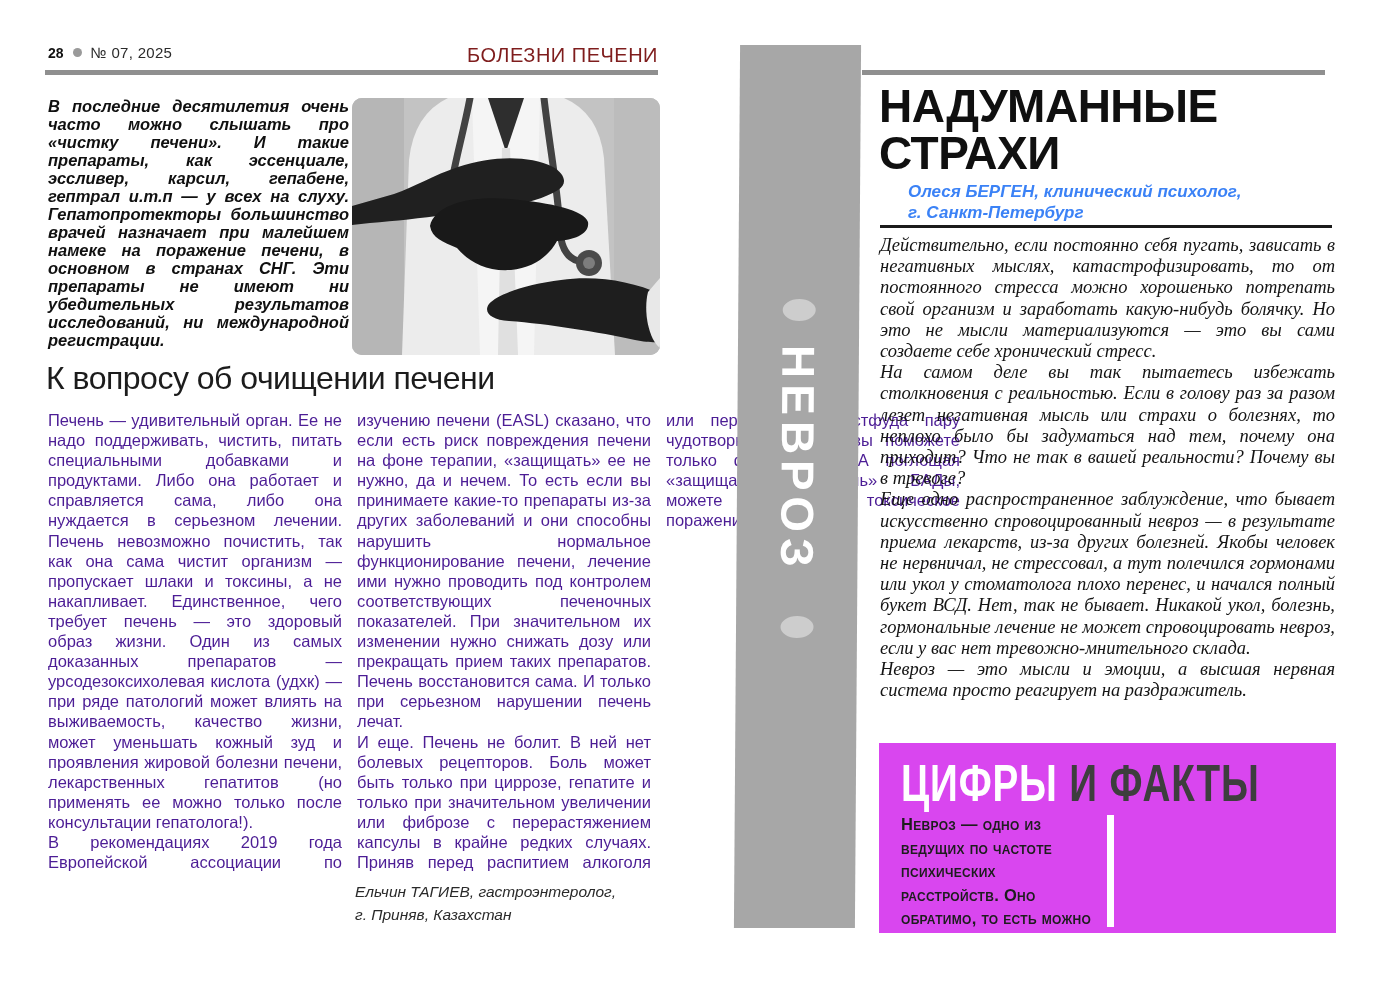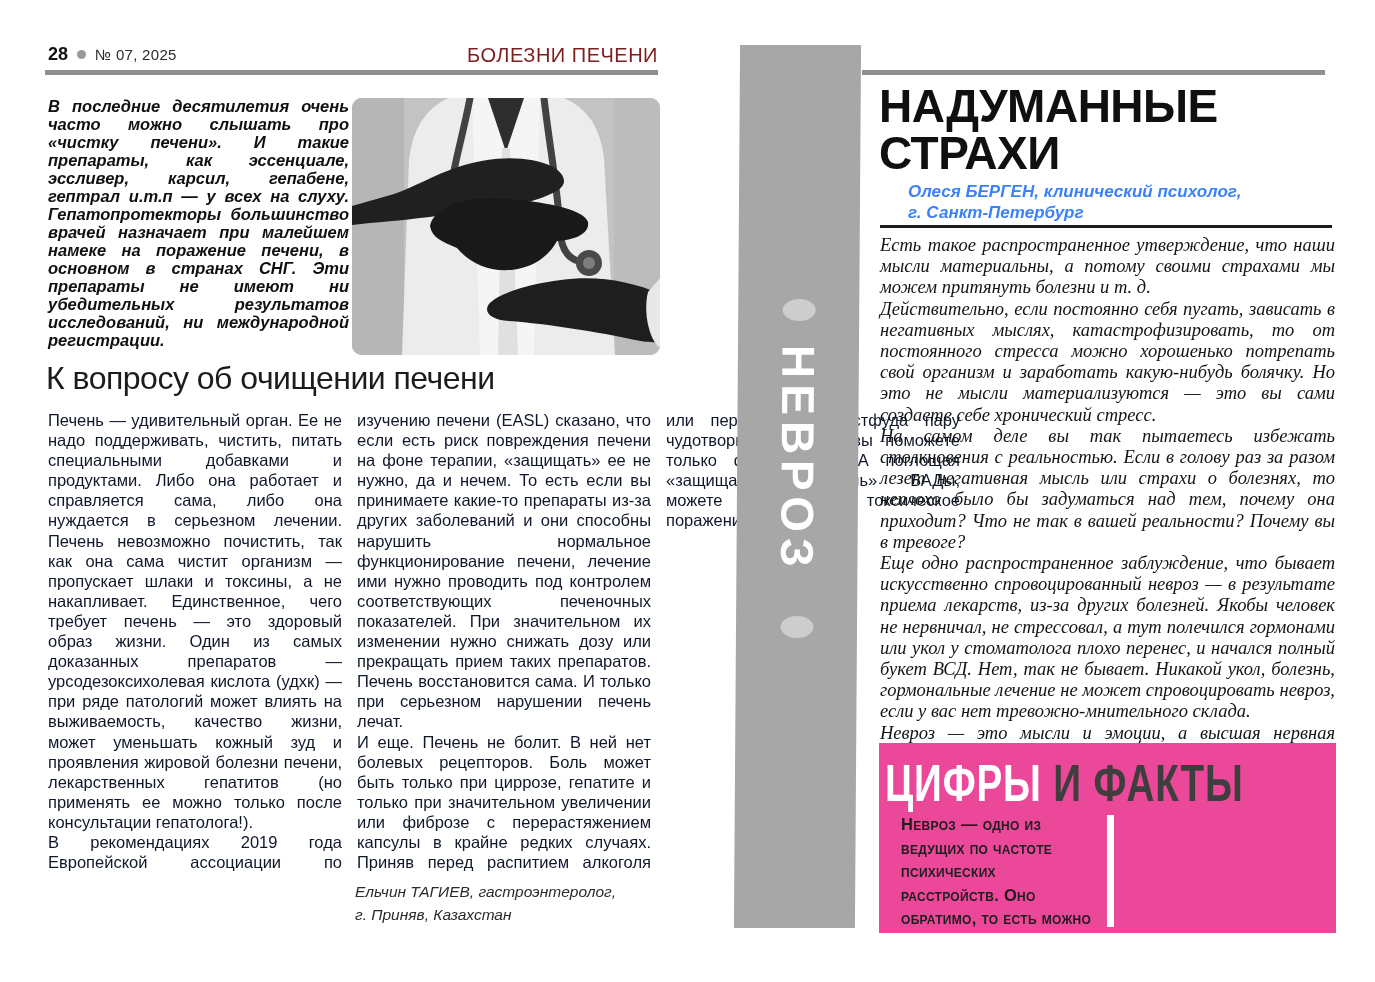--- a/index.html
+++ b/index.html
@@ -2,41 +2,41 @@
 <html lang="ru"><head>
 <meta charset="utf-8">
 <style>
   * { margin:0; padding:0; box-sizing:border-box; }
   html,body { width:1375px; height:982px; background:#ffffff; overflow:hidden;
               font-family:"Liberation Sans", sans-serif; color:#141414; }
   .abs { position:absolute; }
 
   
   .hdr-left { left:48px; top:44px; display:flex; align-items:center; gap:9px; }
-  .hdr-pageno { font-size:18px; font-weight:bold; color:#111;text-align:center; }
+  .hdr-pageno { font-size:14px; font-weight:bold; color:#111;text-align:center; }
   .hdr-dot { width:9px; height:9px; border-radius:50%; background:#9a9a9a; }
   .hdr-issue { font-size:15px; color:#2b2b2b; letter-spacing:.3px; }
   .hdr-section { left:358px; top:44px; width:300px; text-align:right;
                  font-size:20px; font-weight:400; letter-spacing:.5px; color:#7f1d1d; }
   .rule { background:#8f8f8f; }
   .rule-left  { left:45px;  top:70px; width:613px; height:5px; }
   .rule-right { left:862px; top:70px; width:463px; height:5px; }
 
   
   .intro { left:48px; top:97px; width:301px;
            font-style:italic; font-weight:bold; font-size:16.5px; line-height:18px;
            text-align:justify; color:#101010; }
   .photo { left:352px; top:98px; width:308px; height:257px; border-radius:10px;
            overflow:hidden; background:#c6c6c6; }
   .photo svg { display:block; }
   .left-heading { left:46px; top:360px; width:620px;
                   font-size:32px; font-weight:300; letter-spacing:-0.5px; color:#1c1c1c; }
   .columns { left:48px; top:410px; width:603px; height:470px;
              column-count:2; column-gap:15px;
-             font-size:16.5px; line-height:20.1px; text-align:justify; color:#0f172a; }
+             font-size:16.5px; line-height:20.1px; text-align:justify; color:#4c1d95; }
   .columns p { margin:0; }
   .byline { left:355px; top:880px; width:290px; text-align:left;
             font-style:italic; font-size:15.5px; line-height:23px; color:#2a2a2a; }
 
   
   .band { left:737px; top:45px; width:121px; height:883px; background:#a7a7a7;
           transform:skewX(-0.4deg); }
   .band-dot { position:absolute; left:50%; transform:translateX(-50%);
               width:33px; height:22px; border-radius:50%; background:#cdcdcd; }
   .band-dot.d1 { top:254px; }
@@ -52,22 +52,22 @@
   .right-author { left:880px; top:181px; width:455px;
                   font-weight:bold; font-style:italic; font-size:17px; line-height:21px;
                   color:#3b82f6;margin-left:28px; }
   .author-rule { left:880px; top:225px; width:452px; height:3px; background:#1b1b1b; }
   .essay { left:880px; top:235px; width:455px;
            font-family:"Liberation Serif", "DejaVu Serif", serif; font-style:italic;
            font-size:18.5px; line-height:21.2px; text-align:justify; color:#141414; }
   .essay p { margin:0; }
 
   
-  .facts { left:879px; top:743px; width:457px; height:190px; background:#ec4899;
-           padding:10px 20px 0 6px; }
+  .facts { left:879px; top:743px; width:457px; height:190px; background:#d946ef;
+           padding:10px 20px 0 22px; }
   .facts-title { font-size:46px; font-weight:bold; white-space:nowrap;
                  transform:scale(0.84,1.12); transform-origin:0 0; letter-spacing:1px; }
   .facts-title .w { color:#ffffff; }
   .facts-title .d { color:#3e3e3e; }
   .facts-body { position:absolute; left:22px; top:70px; width:413px;
                 display:flex; align-items:stretch; }
   .facts-col { font-weight:bold; font-size:16.5px; line-height:23.5px;
                font-variant:small-caps; letter-spacing:.3px; color:#1d1d1d; }
   .facts-col.c1 { width:196px; }
   .facts-col.c2 { width:202px; }
@@ -138,21 +138,20 @@
   <span>СТРАХИ</span>
 </h2>
 
 <div class="abs right-author">
   <span>Олеся БЕРГЕН, клинический психолог,</span><br>
   <span>г. Санкт-Петербург</span>
 </div>
 <div class="abs author-rule"></div>
 
 <div class="abs essay">
-  <p>Есть такое распространенное утверждение, что наши мысли материальны, а потому своими страхами мы можем притянуть болезни и т. д.</p>
   <p>Действительно, если постоянно себя пугать, зависать в негативных мыслях, катастрофизировать, то от постоянного стресса можно хорошенько потрепать свой организм и заработать какую-нибудь болячку. Но это не мысли материализуются — это вы сами создаете себе хронический стресс.</p>
   <p>На самом деле вы так пытаетесь избежать столкновения с реальностью. Если в голову раз за разом лезет негативная мысль или страхи о болезнях, то неплохо было бы задуматься над тем, почему она приходит? Что не так в вашей реальности? Почему вы в тревоге?</p>
   <p>Еще одно распространенное заблуждение, что бывает искусственно спровоцированный невроз — в результате приема лекарств, из-за других болезней. Якобы человек не нервничал, не стрессовал, а тут полечился гормонами или укол у стоматолога плохо перенес, и начался полный букет ВСД. Нет, так не бывает. Никакой укол, болезнь, гормональные лечение не может спровоцировать невроз, если у вас нет тревожно-мнительного склада.</p>
   <p>Невроз — это мысли и эмоции, а высшая нервная система просто реагирует на раздражитель.</p>
 </div>
 
 <div class="abs facts">
   <div class="facts-title">
     <span class="w">ЦИФРЫ</span><span class="d"> И ФАКТЫ</span>
   </div>

